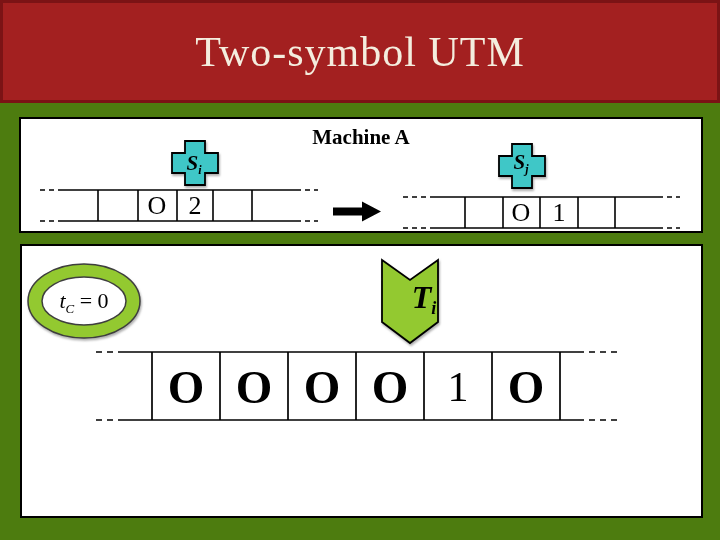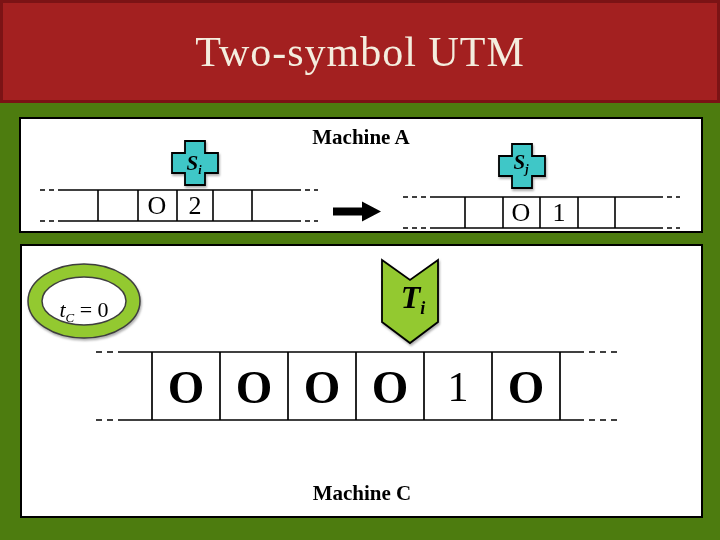--- a/index.html
+++ b/index.html
@@ -123,30 +123,29 @@
   <div class="txt cellA" style="left:118px;top:206px;"></div>
   <div class="txt cellA" style="left:157px;top:206px;">O</div>
   <div class="txt cellA" style="left:195px;top:206px;">2</div>
   <div class="txt cellA" style="left:232px;top:206px;"></div>
 
   <div class="txt cellA" style="left:484px;top:213px;"></div>
   <div class="txt cellA" style="left:521px;top:213px;">O</div>
   <div class="txt cellA" style="left:559px;top:213px;">1</div>
   <div class="txt cellA" style="left:596px;top:213px;"></div>
 
-  <div class="txt counter-label" style="left:84px;top:310px;">
+  <div class="txt counter-label" style="left:84px;top:301px;">
     <span class="it">t</span><sub>C</sub><span> = 0</span>
   </div>
 
-  <div class="txt trans-label" style="left:413px;top:297px;">
+  <div class="txt trans-label" style="left:424px;top:297px;">
     <span>T</span><sub>i</sub>
   </div>
 
   <div class="txt cellC" style="left:186px;top:387px;">O</div>
   <div class="txt cellC" style="left:254px;top:387px;">O</div>
   <div class="txt cellC" style="left:322px;top:387px;">O</div>
   <div class="txt cellC" style="left:390px;top:387px;">O</div>
   <div class="txt cellC thin" style="left:458px;top:387px;">1</div>
   <div class="txt cellC" style="left:526px;top:387px;">O</div>
 
-  <div class="txt machine-label" style="left:362px;top:493px;">Machine C</div>
 
 </div>
 
 </body></html>

